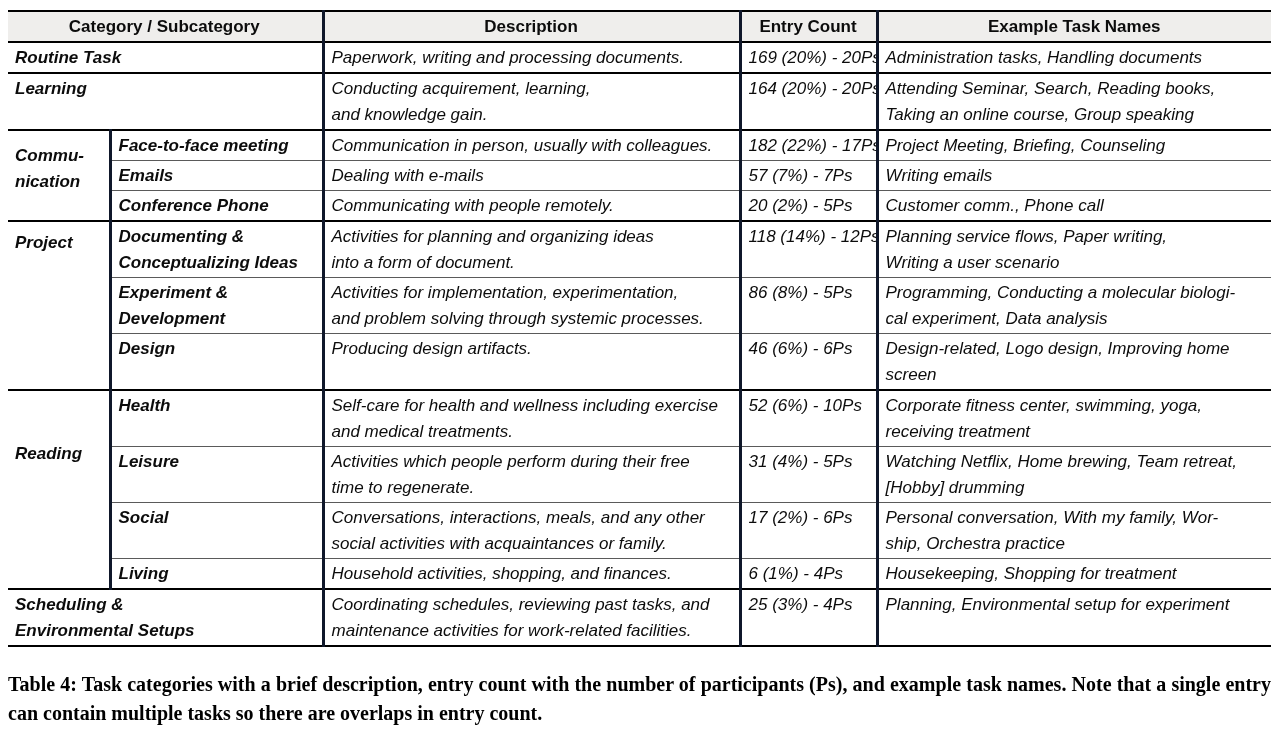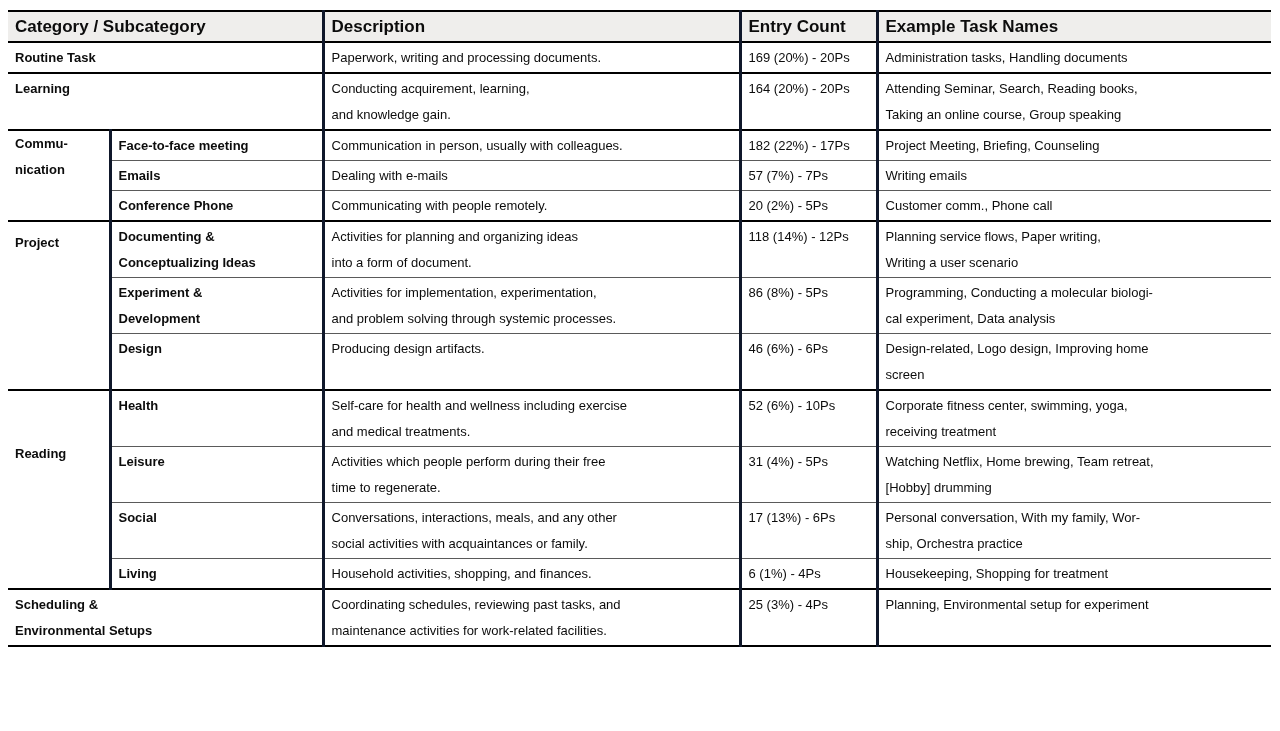--- a/index.html
+++ b/index.html
@@ -26,46 +26,47 @@
   col.c-cat { width: 102px; }
   col.c-sub { width: 213px; }
   col.c-desc { width: 417px; }
   col.c-count { width: 137px; }
   col.c-ex { width: 394px; }
 
   thead th {
     background: #efeeec;
     font-weight: bold;
     font-size: 17px;
-    text-align: left;
+    text-align: center;
     padding: 5px 8px 4px 7px;
     border-bottom: 2px solid #000000;
     white-space: nowrap;
     overflow: hidden;
   }
   tbody td {
-    font-size: 13px;
+    font-size: 17px;
     line-height: 26px;
     vertical-align: top;
     padding: 2px 8px 1px 7px;
     border-bottom: 1px solid #5a5a5a;
     white-space: pre-line;
     overflow: hidden;
+    font-style: italic;
   }
   
   .vline { border-left: 3px solid #0f172a; }
 
   td.cat, td.subcat { font-weight: bold; }
   td.cat { border-bottom: 2px solid #000000; }
   tr.gend td { border-bottom: 2px solid #000000; }
 
   td.count { white-space: nowrap; margin-left: 28px; }
 
   
-  td.off-comm { padding-top: 0; }
+  td.off-comm { padding-top: 12px; }
   td.off-proj { padding-top: 8px; }
   td.off-pers { padding-top: 50px; }
 
   .caption {
     width: 1263px;
     margin: 23px 0 0 0;
     font-family: "Liberation Serif", serif;
     font-weight: bold;
     font-size: 20px;
     line-height: 29px;
@@ -174,21 +175,21 @@
         <td class="vline">Activities which people perform during their free
 time to regenerate.</td>
         <td class="vline count">31 (4%) - 5Ps</td>
         <td class="vline">Watching Netflix, Home brewing, Team retreat,
 [Hobby] drumming</td>
       </tr>
       <tr>
         <td class="subcat vline">Social</td>
         <td class="vline">Conversations, interactions, meals, and any other
 social activities with acquaintances or family.</td>
-        <td class="vline count">17 (13%) - 6Ps</td>
+        <td class="vline count">17 (2%) - 6Ps</td>
         <td class="vline">Personal conversation, With my family, Wor-
 ship, Orchestra practice</td>
       </tr>
       <tr class="gend">
         <td class="subcat vline">Living</td>
         <td class="vline">Household activities, shopping, and finances.</td>
         <td class="vline count">6 (1%) - 4Ps</td>
         <td class="vline">Housekeeping, Shopping for treatment</td>
       </tr>
 
@@ -196,14 +197,15 @@
         <td class="cat" colspan="2">Scheduling &amp;
 Environmental Setups</td>
         <td class="vline">Coordinating schedules, reviewing past tasks, and
 maintenance activities for work-related facilities.</td>
         <td class="vline count">25 (3%) - 4Ps</td>
         <td class="vline">Planning, Environmental setup for experiment</td>
       </tr>
     </tbody>
   </table>
 
+  <p class="caption">Table 4: Task categories with a brief description, entry count with the number of participants (Ps), and example task names. Note that a single entry can contain multiple tasks so there are overlaps in entry count.</p>
 
 </div>
 
 </body></html>

